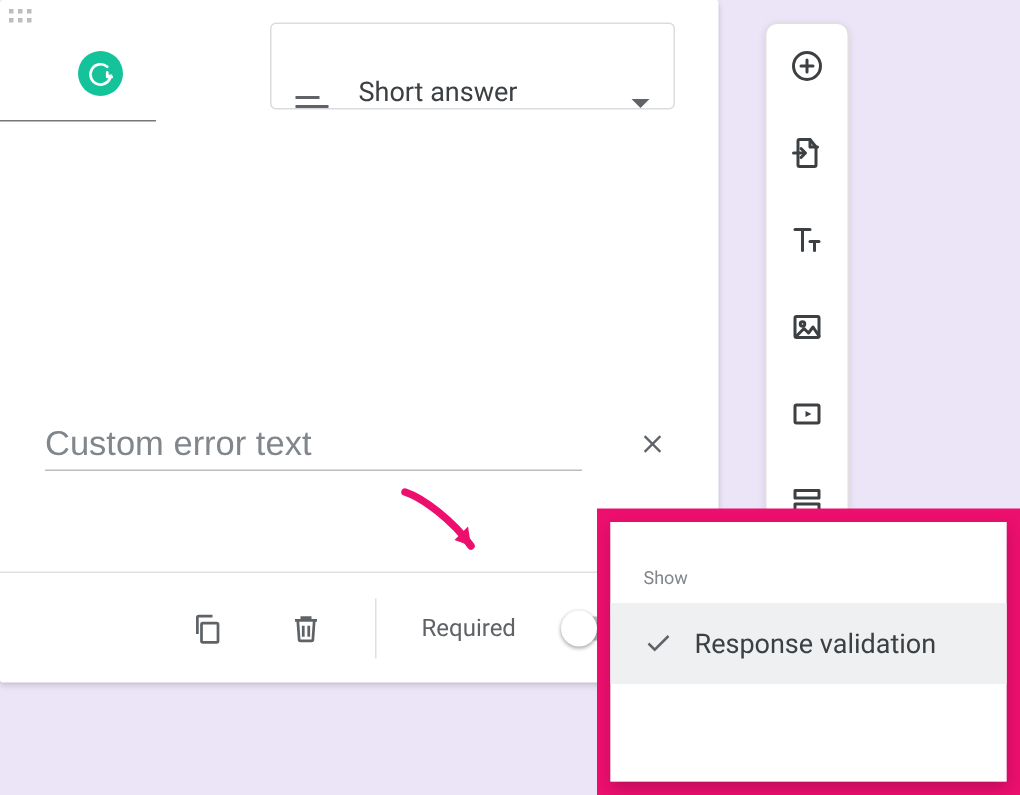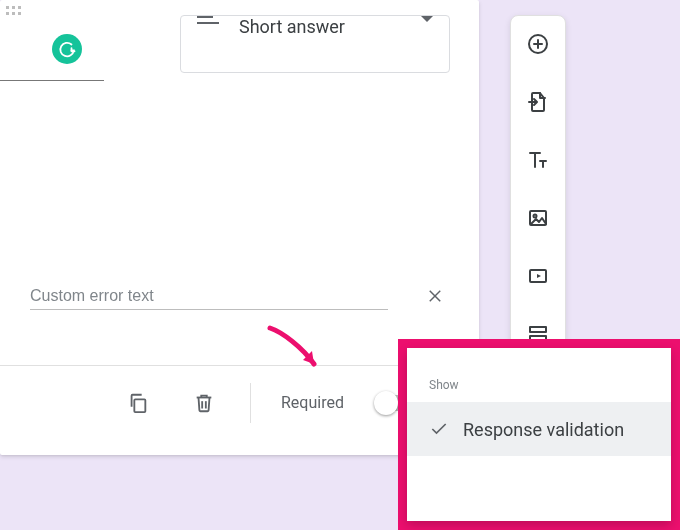--- a/index.html
+++ b/index.html
@@ -57,21 +57,21 @@
 
   
   .qtype {
     position: absolute;
     top: 15px; left: 180px;
     width: 270px; height: 58px;
     border: 1px solid #dadce0;
     border-radius: 4px;
     background: #fff;
     display: flex;
-    align-items: flex-start;
+    align-items: flex-end;
     padding: 0 16px;
     gap: 20px;
     color: #3c4043;
     font-size: 18px;
     cursor: pointer;
   }
   .qtype .sa-icon {
     width: 22px;
     display: flex; flex-direction: column; gap: 4px;
   }
@@ -88,38 +88,38 @@
   
   .error-row {
     position: absolute;
     top: 278px; left: 30px; right: 26px;
     display: flex; align-items: center;
   }
   .error-input {
     flex: 0 0 358px;
     border: none;
     border-bottom: 1px solid #bdbdbd;
-    font-size: 16px;
+    font-size: 23px;
     color: #757575;
     padding: 4px 0;
     outline: none;
   }
   .error-input::placeholder { color: #80868b; }
   .clear-btn {
     margin-left: auto;
     width: 36px; height: 36px;
     display: flex; align-items: center; justify-content: center;
     color: #5f6368; cursor: pointer;
   }
   .clear-btn svg { width: 18px; height: 18px; stroke:#5f6368; stroke-width:2; }
 
   
   .footer {
     position: absolute;
-    left: 0; right: 0; bottom: 16px;
+    left: 0; right: 0; bottom: 0;
     height: 74px;
     border-top: 1px solid #e0e0e0;
     display: flex;
     align-items: center;
     padding: 0 18px 0 118px;
     gap: 26px;
     color: #3c4043;
   }
   .icon-btn {
     width: 40px; height: 40px;

